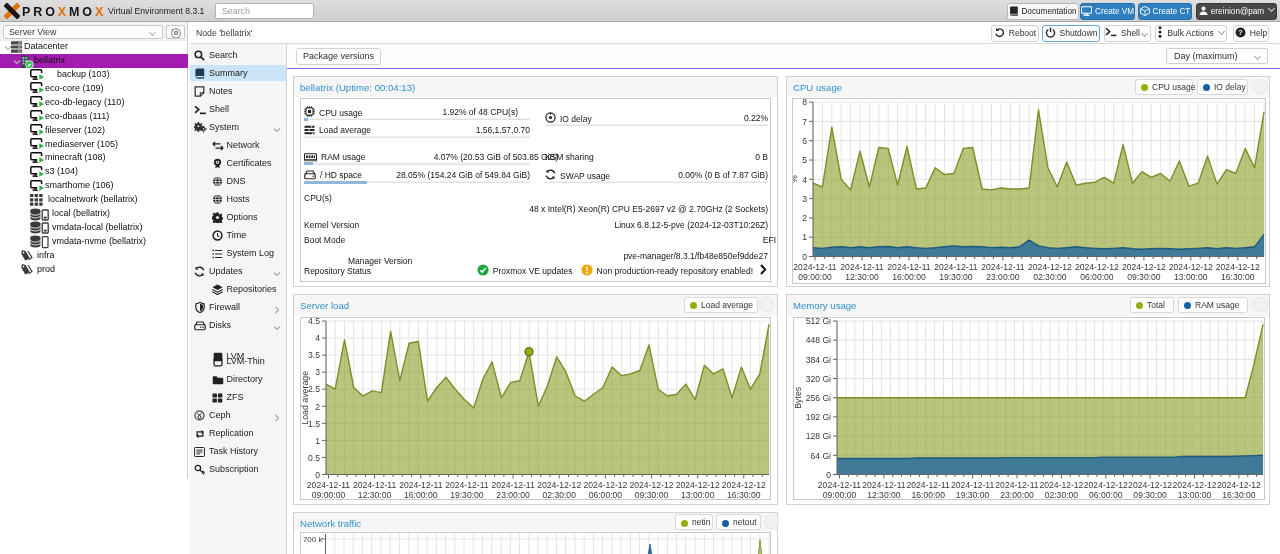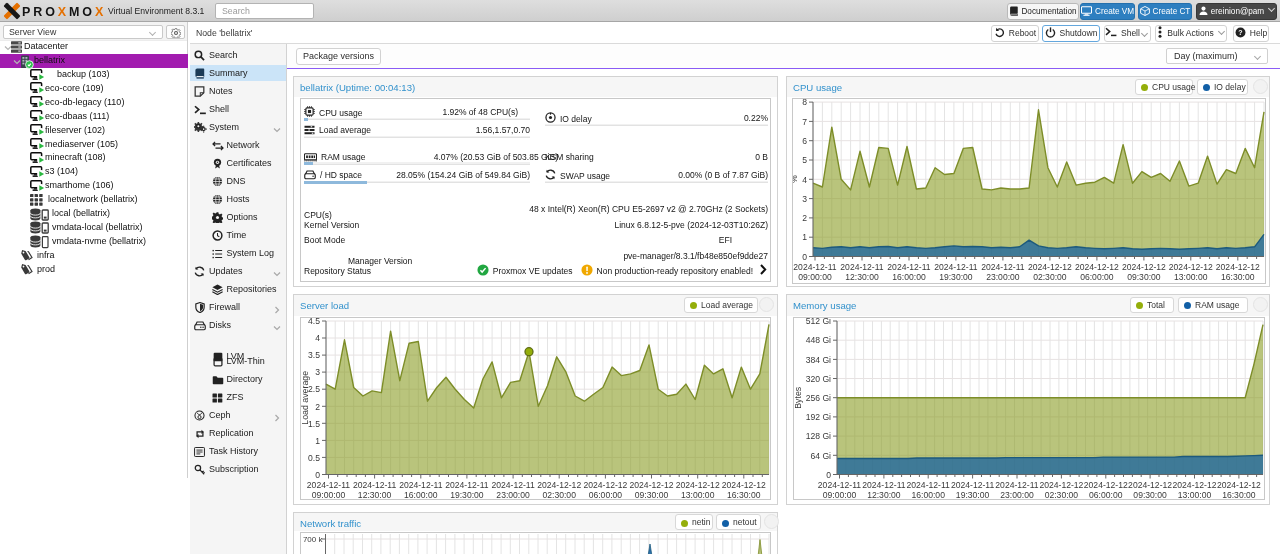--- a/index.html
+++ b/index.html
@@ -597,26 +597,26 @@
 <div class="srow" style="left:545px;top:151px;">KSM sharing</div>
 <div class="sval" style="left:545px;top:151px;width:223px;">0 B</div>
 <div class="srow" style="left:545px;top:169px;"><svg class="sic" width="11" height="11" viewBox="0 0 14 14">
       <path d="M12.4 5.5A5.6 5.6 0 0 0 2.3 4.1" fill="none" stroke="#222" stroke-width="1.7"></path>
       <path d="M2 0.8v3.6h3.6z" fill="#222"></path>
       <path d="M1.6 8.5a5.6 5.6 0 0 0 10.1 1.4" fill="none" stroke="#222" stroke-width="1.7"></path>
       <path d="M12 13.2V9.6H8.4z" fill="#222"></path>
     </svg>SWAP usage</div>
 <div class="sval" style="left:545px;top:169px;width:223px;">0.00% (0 B of 7.87 GiB)</div>
 <div class="track" style="left:545px;top:180.5px;width:223px;"></div>
-<div class="srow" style="left:304px;top:209px;">CPU(s)</div>
+<div class="srow" style="left:304px;top:192px;">CPU(s)</div>
 <div class="sval" style="left:304px;top:203px;width:464px;">48 x Intel(R) Xeon(R) CPU E5-2697 v2 @ 2.70GHz (2 Sockets)</div>
 <div class="srow" style="left:304px;top:218.5px;">Kernel Version</div>
 <div class="sval" style="left:304px;top:218.5px;width:464px;">Linux 6.8.12-5-pve (2024-12-03T10:26Z)</div>
 <div class="srow" style="left:304px;top:234px;">Boot Mode</div>
-<div class="sval" style="left:305px;top:234px;width:427px;">EFI</div>
+<div class="sval" style="left:312px;top:234px;width:464px;">EFI</div>
 <div class="srow" style="left:304px;top:255px;margin-left:44px;">Manager Version</div>
 <div class="sval" style="left:304px;top:249.5px;width:464px;">pve-manager/8.3.1/fb48e850ef9dde27</div>
 <div class="srow" style="left:304px;top:264.5px;">Repository Status</div>
 <div class="sval" style="left:304px;top:263.5px;width:464px;"><svg width="12" height="12" viewBox="0 0 14 14" style="vertical-align:-2.5px;margin-right:4px">
       <circle cx="7" cy="7" r="6.5" fill="#21a741"></circle>
       <path d="M4 7.2l2 2.2 4-4.6" stroke="#fff" stroke-width="1.7" fill="none"></path>
     </svg>Proxmox VE updates<svg width="12" height="12" viewBox="0 0 14 14" style="vertical-align:-2.5px;margin:0 4px 0 8px">
       <circle cx="7" cy="7" r="6.5" fill="#f0a800"></circle>
       <rect x="6.2" y="3" width="1.7" height="5.4" rx="0.8" fill="#fff"></rect>
       <circle cx="7" cy="10.4" r="1.1" fill="#fff"></circle>

